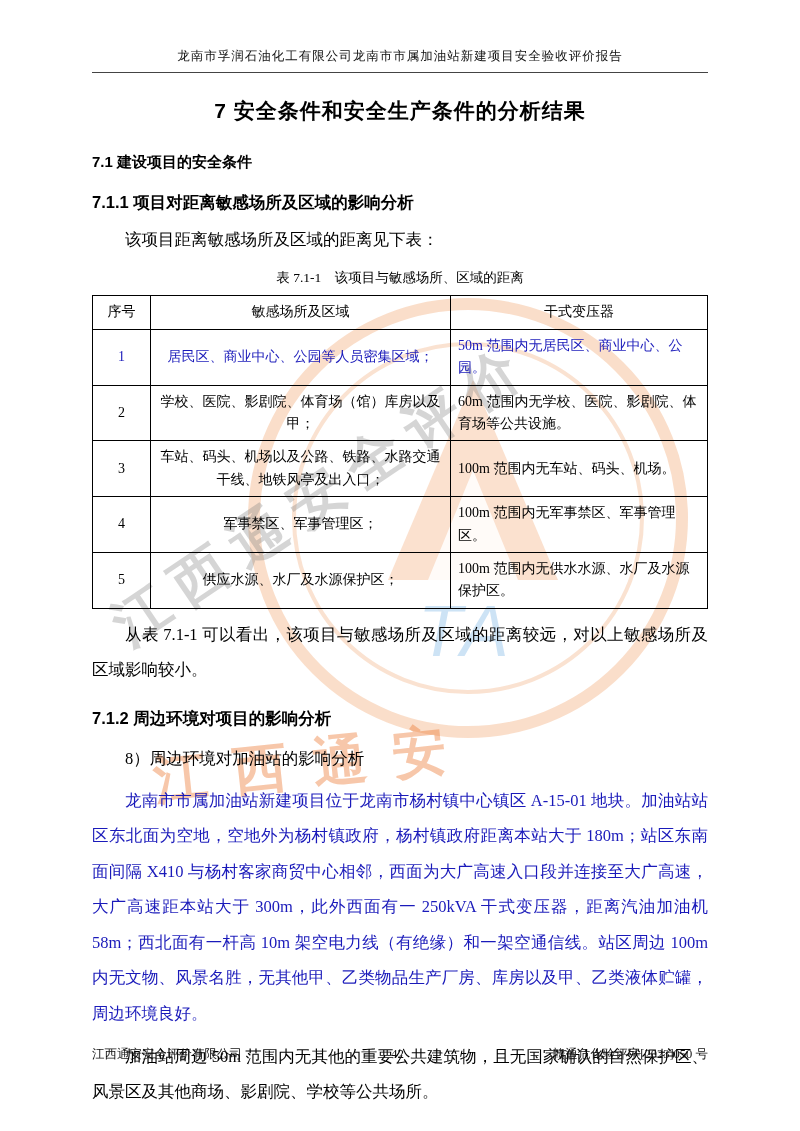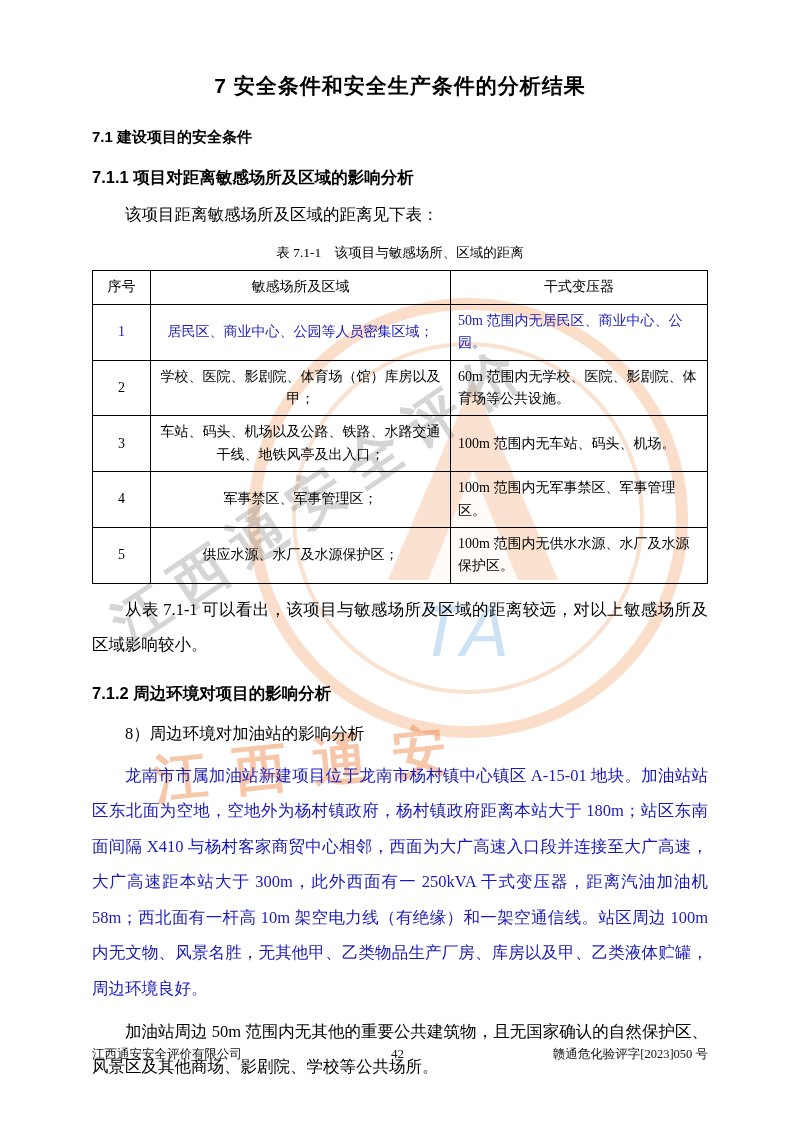--- a/index.html
+++ b/index.html
@@ -99,20 +99,21 @@
     <div class="wm-ring-inner"></div>
     <div class="wm-triangle"></div>
     <div class="wm-triangle-cut"></div>
     <div class="wm-ta">TA</div>
     <div class="wm-gray">江西通安全评价</div>
     <div class="wm-orange">江西通安</div>
   </div>
 
   <div class="content">
 
+    <div class="doc-header">龙南市孚润石油化工有限公司龙南市市属加油站新建项目安全验收评价报告</div>
 
     <div class="chapter-title">7 安全条件和安全生产条件的分析结果</div>
 
     <div class="sec-h2">7.1 建设项目的安全条件</div>
 
     <div class="sec-h3">7.1.1 项目对距离敏感场所及区域的影响分析</div>
 
     <p class="body-p">该项目距离敏感场所及区域的距离见下表：</p>
 
     <div class="table-caption">表 7.1-1　该项目与敏感场所、区域的距离</div>

